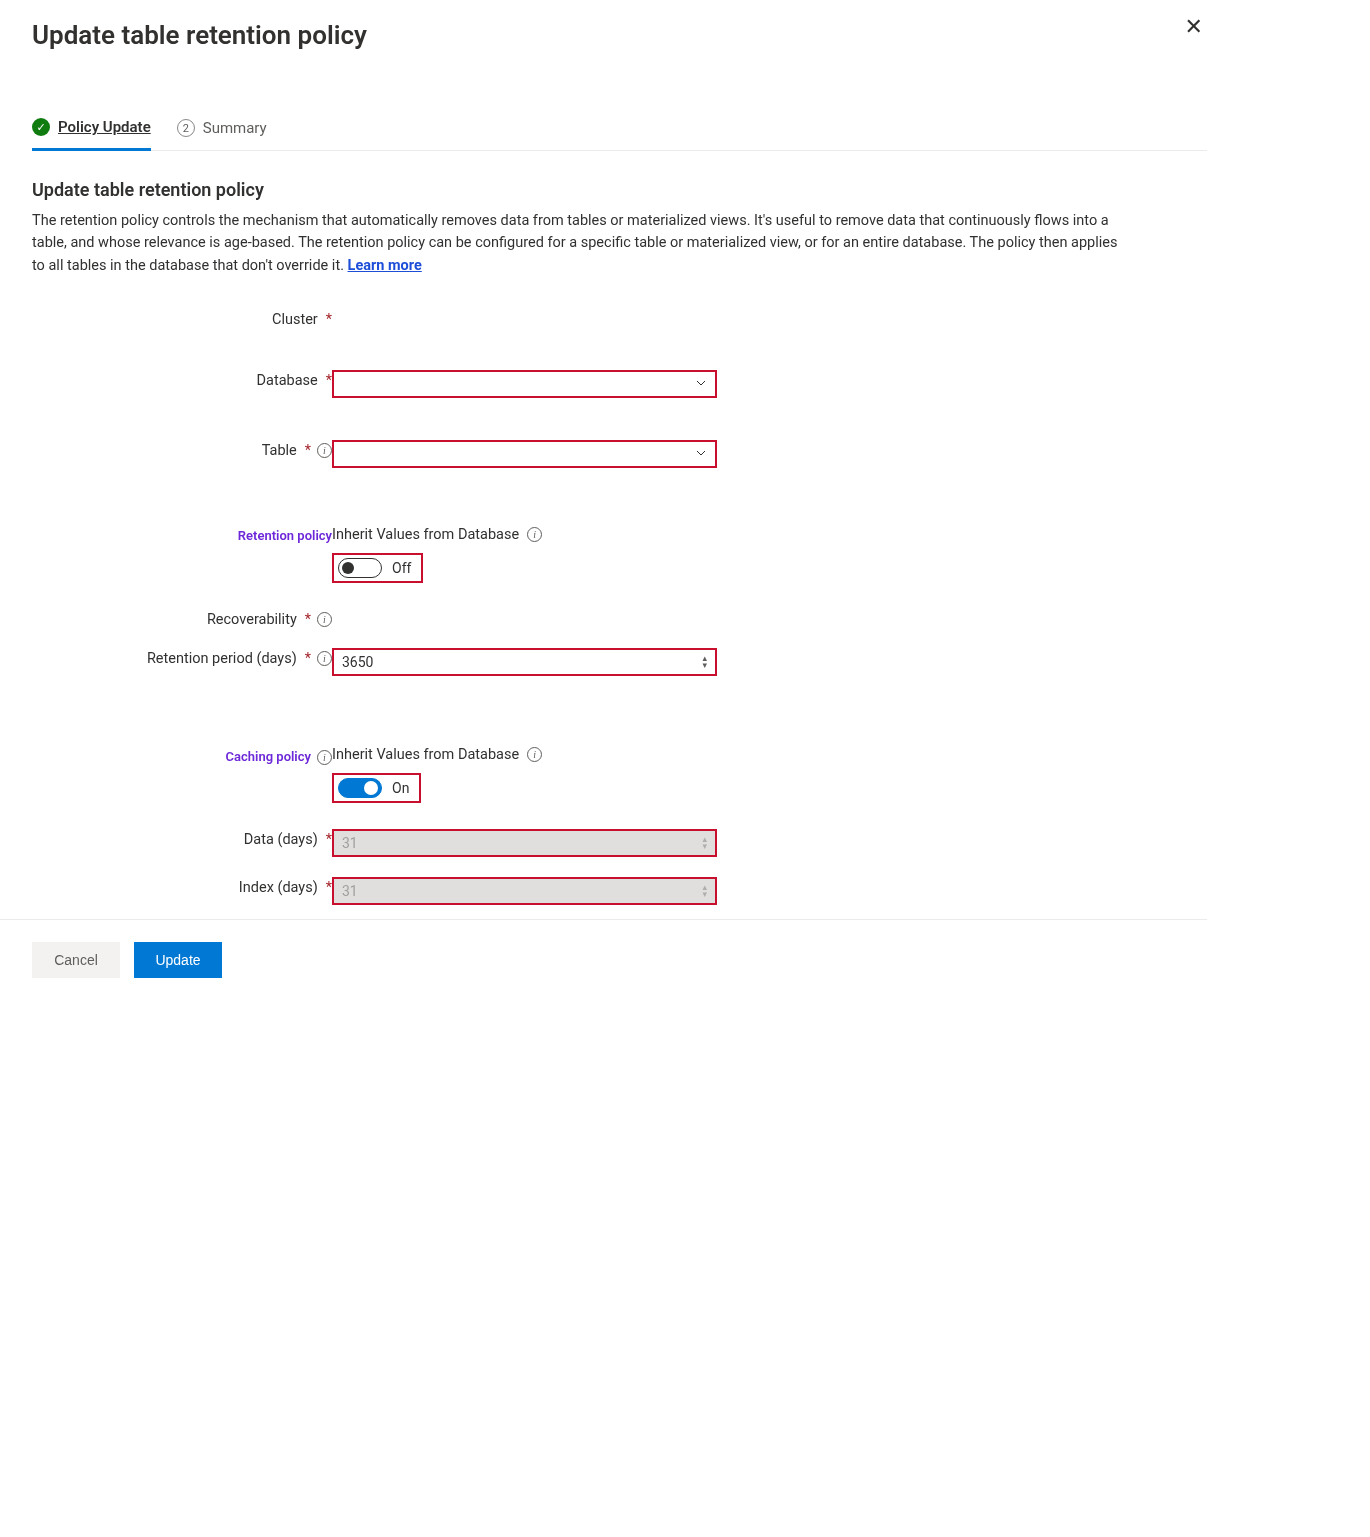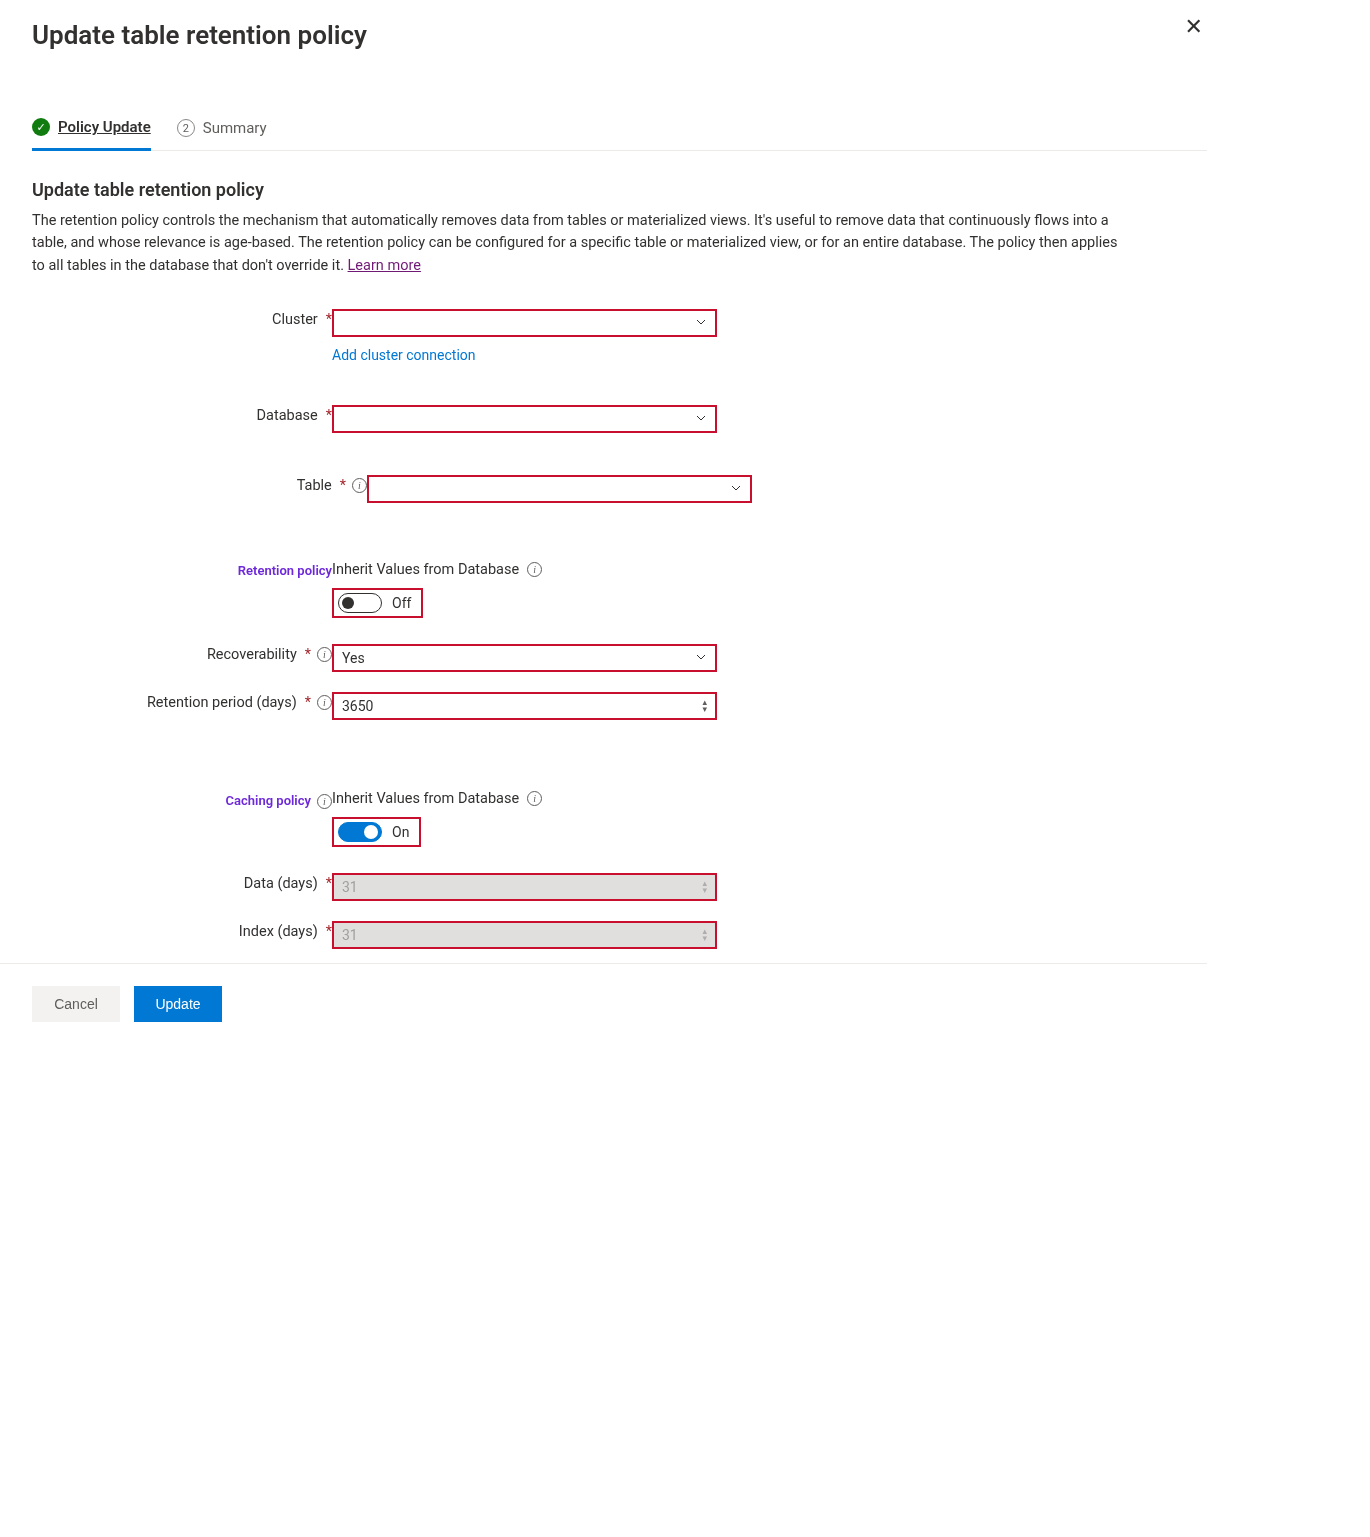--- a/index.html
+++ b/index.html
@@ -81,21 +81,21 @@
       font-weight: 600;
       margin-bottom: 10px;
     }
     .description {
       color: #323130;
       line-height: 1.55;
       margin-bottom: 32px;
       max-width: 1100px;
       font-size: 14.5px;
     }
-    .description a { color: #701a75; text-decoration: underline; }
+    .description a { color: #1d4ed8; text-decoration: underline; font-weight: bold; }
     
     .form-grid { display: block; }
     .row {
       display: grid;
       grid-template-columns: 300px 1fr;
       align-items: start;
       margin-bottom: 42px;
     }
     .row.tight { margin-bottom: 26px; }
     .row.tighter { margin-bottom: 20px; }
@@ -265,68 +265,57 @@
     <a href="#">Learn more</a>
   </p>
 
   <div class="form-grid">
 
     <div class="row">
       <div class="row-label">
         <span>Cluster</span>
           <span class="req">*</span>
       </div>
+    </div>
+
+    <div class="row">
+      <div class="row-label">
+        <span>Database</span>
+          <span class="req">*</span>
+      </div>
       <div class="field-col">
         <div class="select">
           <span class="select-text"></span>
           <span class="chev">
             <svg viewBox="0 0 12 12" fill="none" stroke="currentColor" stroke-width="1">
                 <path d="M2 4l4 4 4-4"></path>
               </svg>
           </span>
         </div>
-        <span class="help-link">Add cluster connection</span>
-      </div>
-    </div>
-
-    <div class="row">
-      <div class="row-label">
-        <span>Database</span>
-          <span class="req">*</span>
+      </div>
+    </div>
+
+    <div class="row" style="margin-bottom:58px;">
+      <div class="row-label">
+        <span>Table</span>
+          <span class="req">*</span>
+        <span class="info-icon">i</span>
       </div>
       <div class="field-col">
         <div class="select">
           <span class="select-text"></span>
           <span class="chev">
             <svg viewBox="0 0 12 12" fill="none" stroke="currentColor" stroke-width="1">
                 <path d="M2 4l4 4 4-4"></path>
               </svg>
           </span>
         </div>
       </div>
     </div>
 
-    <div class="row" style="margin-bottom:58px;margin-left:35px;">
-      <div class="row-label">
-        <span>Table</span>
-          <span class="req">*</span>
-        <span class="info-icon">i</span>
-      </div>
-      <div class="field-col">
-        <div class="select">
-          <span class="select-text"></span>
-          <span class="chev">
-            <svg viewBox="0 0 12 12" fill="none" stroke="currentColor" stroke-width="1">
-                <path d="M2 4l4 4 4-4"></path>
-              </svg>
-          </span>
-        </div>
-      </div>
-    </div>
-
     <div class="row tight">
       <div class="row-label">
         <span class="subheading">Retention policy</span>
       </div>
       <div class="field-col">
         <div class="inline-label">
           <span>Inherit Values from Database</span>
           <span class="info-icon">i</span>
         </div>
         <div class="toggle-wrap">
@@ -334,30 +323,20 @@
           <span class="toggle-state">Off</span>
         </div>
       </div>
     </div>
 
     <div class="row tighter">
       <div class="row-label">
         <span>Recoverability</span>
           <span class="req">*</span>
         <span class="info-icon">i</span>
-      </div>
-      <div class="field-col">
-        <div class="select">
-          <span class="select-text">Yes</span>
-          <span class="chev">
-            <svg viewBox="0 0 12 12" fill="none" stroke="currentColor" stroke-width="1">
-                <path d="M2 4l4 4 4-4"></path>
-              </svg>
-          </span>
-        </div>
       </div>
     </div>
 
     <div class="row" style="margin-bottom:70px;">
       <div class="row-label">
         <span>Retention period (days)</span>
           <span class="req">*</span>
         <span class="info-icon">i</span>
       </div>
       <div class="field-col">

